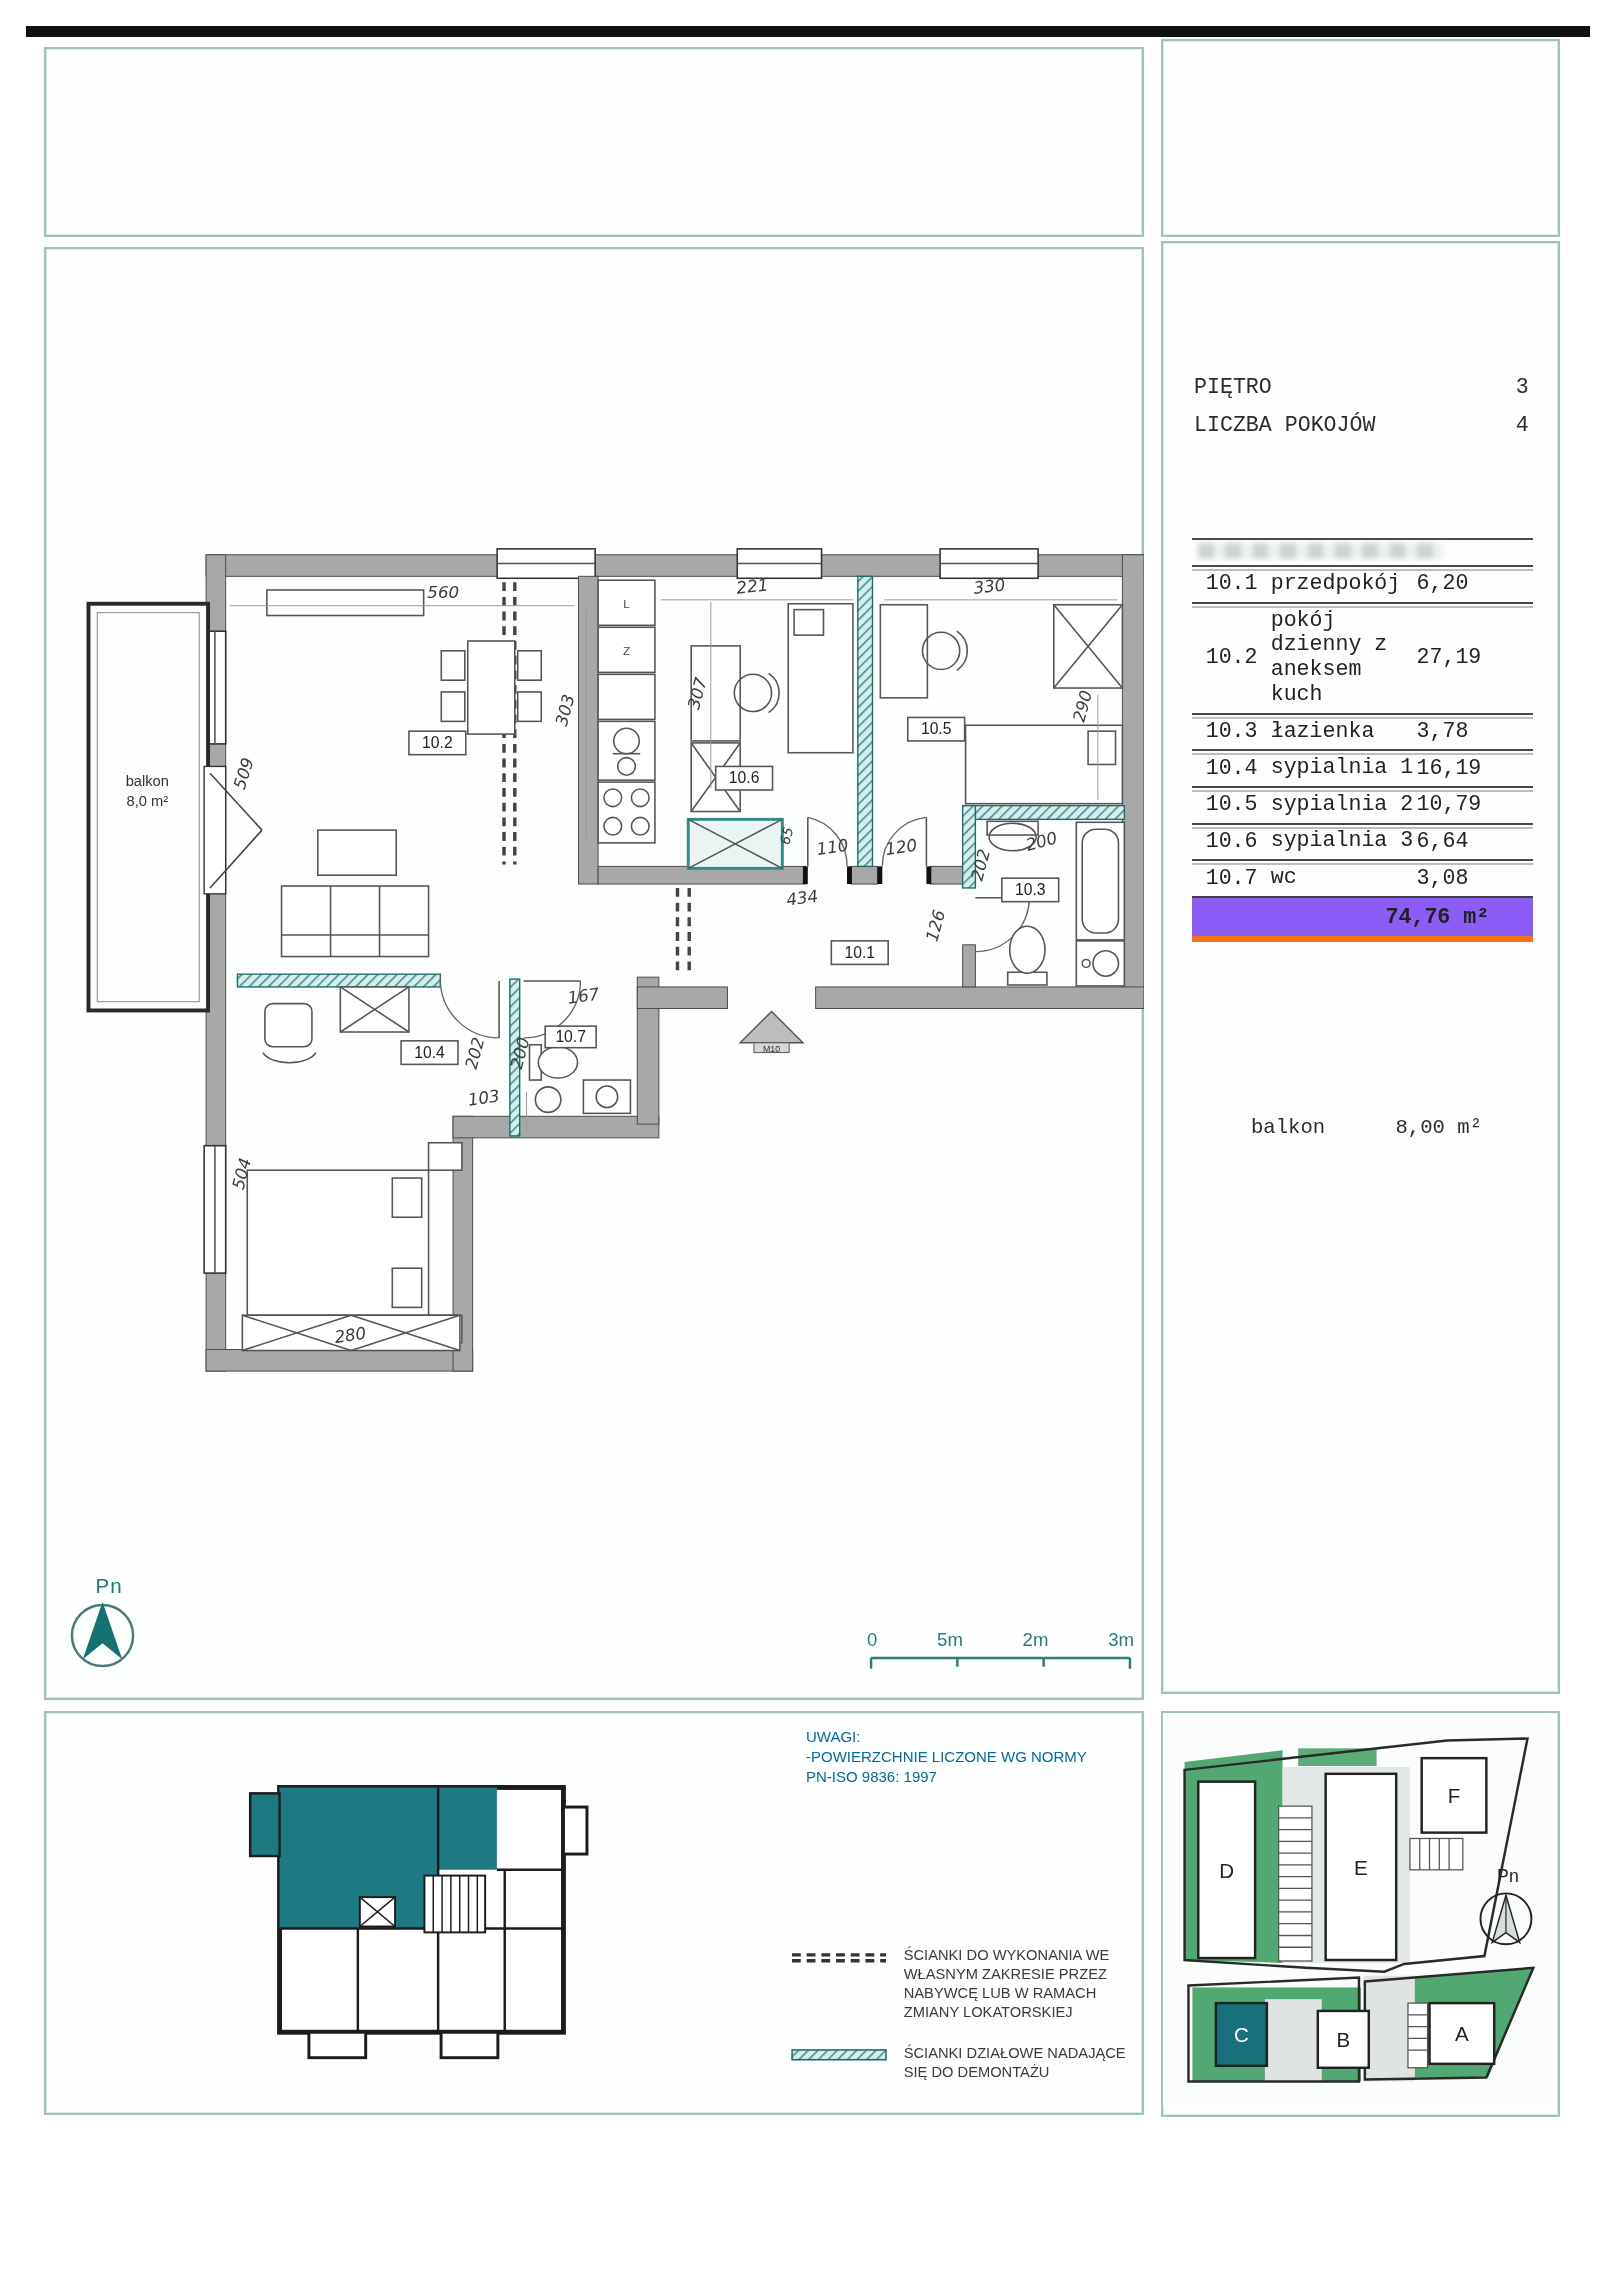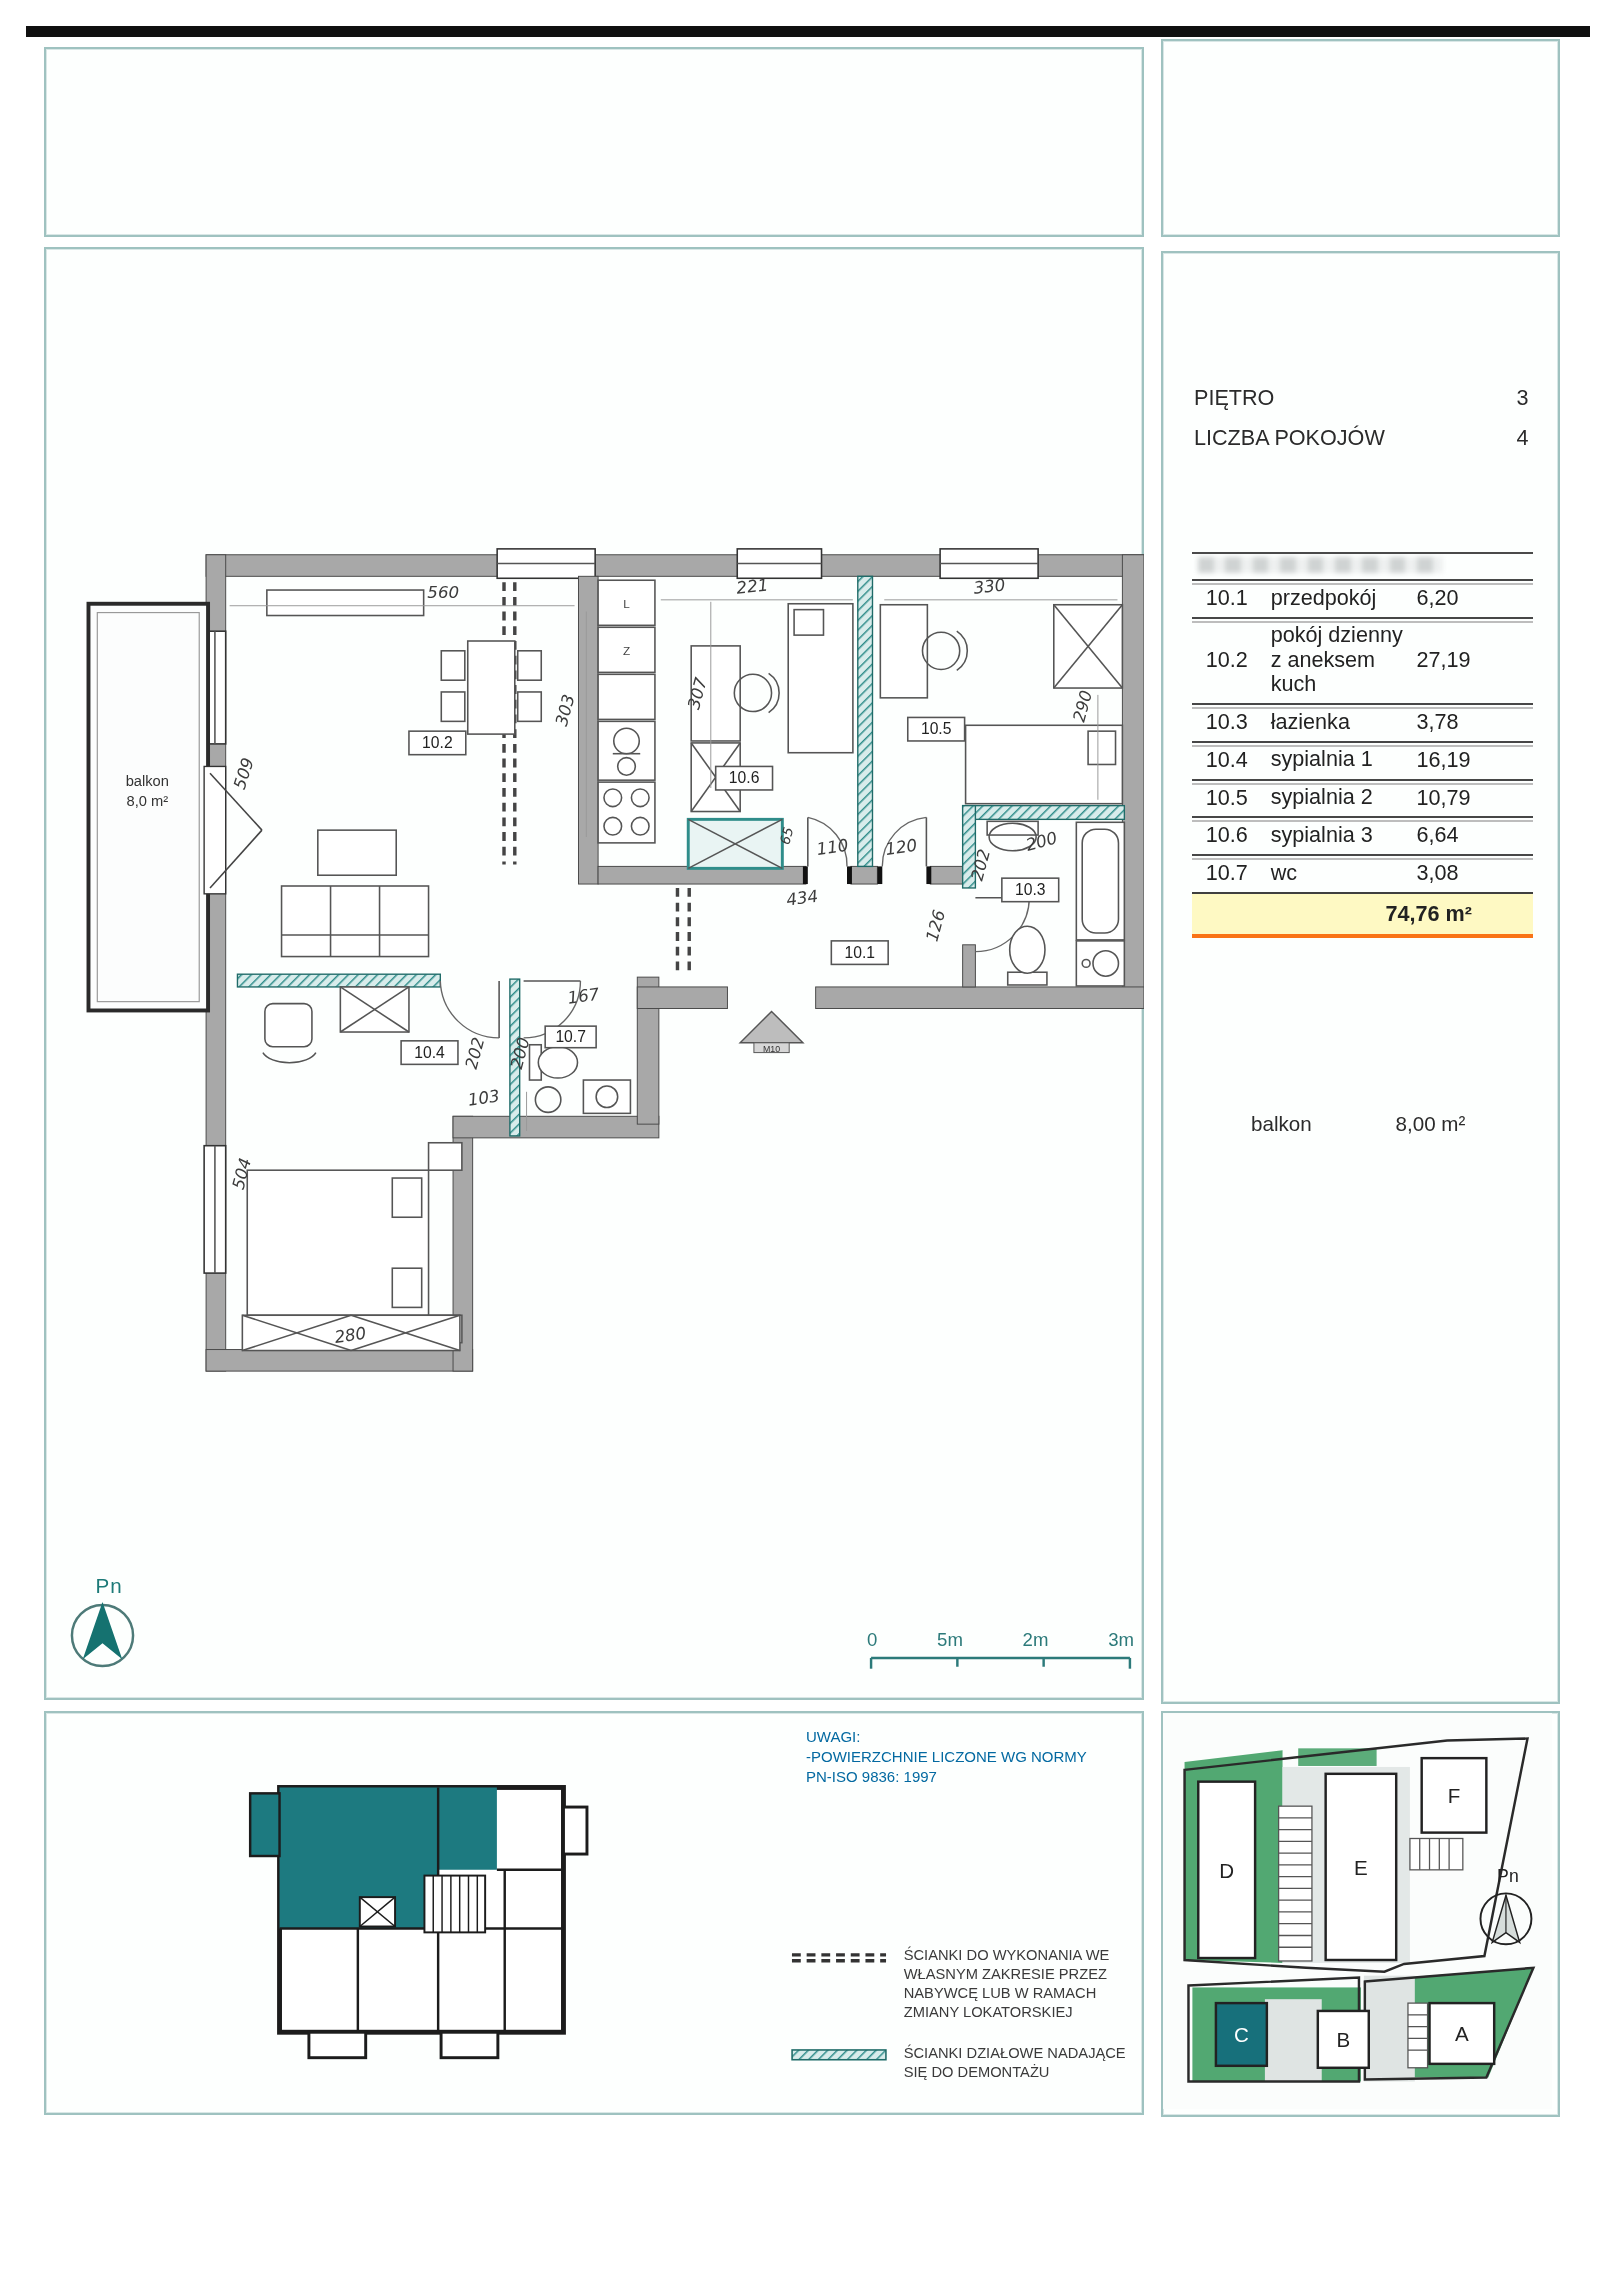--- a/index.html
+++ b/index.html
@@ -3,40 +3,40 @@
 <meta charset="utf-8">
 <style>
   html,body{margin:0;padding:0;background:#e8e8e8;}
   .page{position:relative;width:1617px;height:2287px;background:#ffffff;
         font-family:"Liberation Sans",sans-serif;color:#222;overflow:hidden;}
   .topbar{position:absolute;left:25.5px;top:25.5px;width:1564px;height:11.8px;background:#101010;}
   .box{position:absolute;background:#fdfffe;border:2.9px solid #9fc2c0;box-shadow:0 0 0 1px #d9e7e6 inset;}
   .box-top-left{left:44px;top:47px;width:1096px;height:186px;}
   .box-top-right{left:1161px;top:39px;width:395px;height:194px;}
   .box-main{left:44px;top:247px;width:1096px;height:1449px;}
-  .box-panel{left:1161px;top:251px;width:395px;height:1449px;}
+  .box-panel{left:1161px;top:241px;width:395px;height:1449px;font-family:Liberation Mono, monospace;}
   .box-bottom-left{left:44px;top:1711px;width:1096px;height:400px;}
   .box-bottom-right{left:1161px;top:1711px;width:395px;height:402px;}
 
   
   .panel-inner{position:absolute;left:29px;right:25.5px;top:0;}
   .kv{display:flex;justify-content:space-between;font-size:21.6px;color:#2b2b2b;
       padding:6.9px 3.9px 6.9px 2px;}
   .kv-block{margin-top:125px;}
   .redacted{height:25.5px;margin:5.9px 0 0 0;border-top:2px solid #4a4a4a;position:relative;overflow:hidden;}
   .redacted .smudge{position:absolute;left:5.9px;top:3.9px;width:72%;height:15.7px;
       background:repeating-linear-gradient(90deg,#c8cccc 0 15.7px,#eceeee 15.7px 27.4px);
       filter:blur(2.9px);opacity:.85;}
   .atable{margin-top:94px;font-size:21.6px;color:#222;}
   .arow{display:grid;grid-template-columns:65px 1fr 116px;align-items:center;
         padding:5.9px 0 5.9px 13.7px;
         background-image:linear-gradient(to bottom,#474747 0,#474747 2px,transparent 2px,transparent 4.4px,#bdbdbd 4.4px,#bdbdbd 5.9px,transparent 5.9px);}
   .arow .name{line-height:1.15;}
-  .arow-total{display:grid;grid-template-columns:1fr 147px;background:#fef9c3;
-        border-top:2.5px solid #3f3f3f;border-bottom:4px solid #f97316;
+  .arow-total{display:grid;grid-template-columns:1fr 147px;background:#8b5cf6;
+        border-top:2.5px solid #3f3f3f;border-bottom:6px solid #f97316;
         padding:6.9px 0 6.9px 13.7px;font-weight:600;}
   .balkon-row{display:grid;grid-template-columns:1fr 137px;font-size:20.6px;color:#2b2b2b;
         margin-top:174px;padding-left:59px;}
 
   
   .planwrap{position:absolute;left:14.7px;top:294px;width:1083px;height:833px;}
   .north-main{position:absolute;left:9.8px;top:1325px;width:93px;text-align:center;}
   .north-main .pn{color:#1d7a78;font-size:20.6px;letter-spacing:1px;margin-left:13.7px;}
   .scalebar{position:absolute;left:821px;top:1380px;width:267px;color:#2c7a7a;font-size:18.6px;}
   .scalebar .labels{display:flex;justify-content:space-between;padding:0 0 2px 0;}

